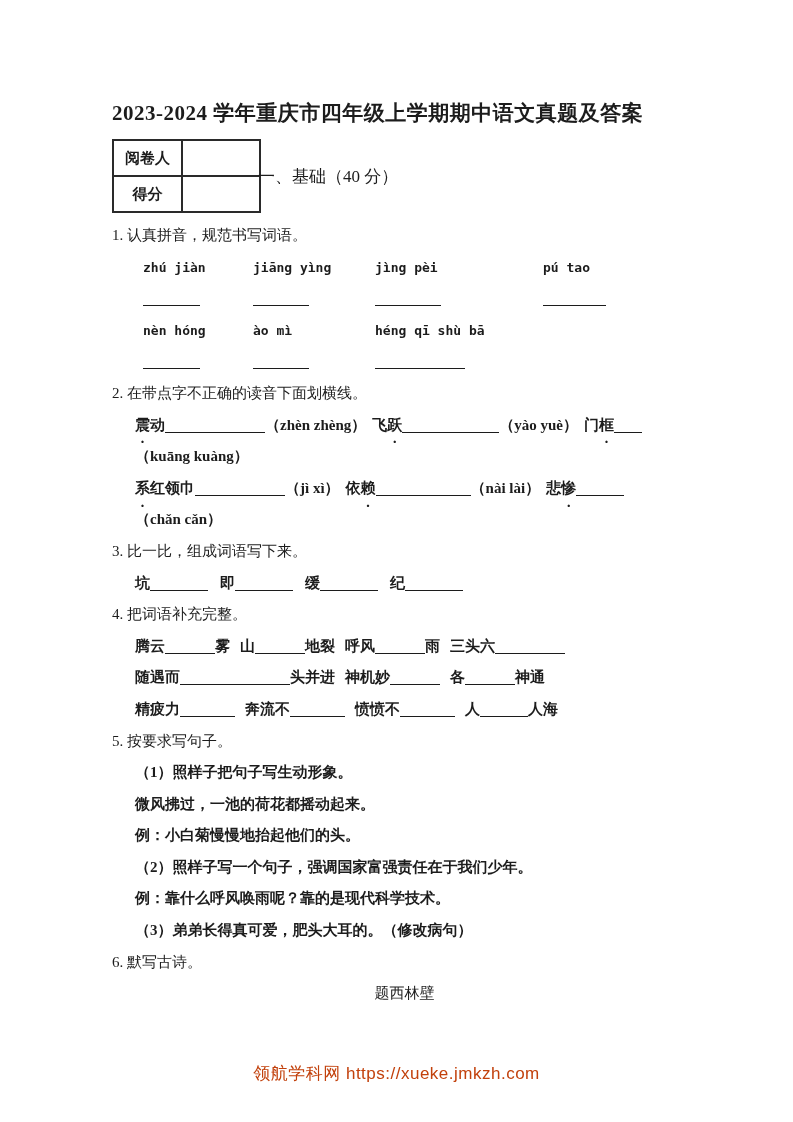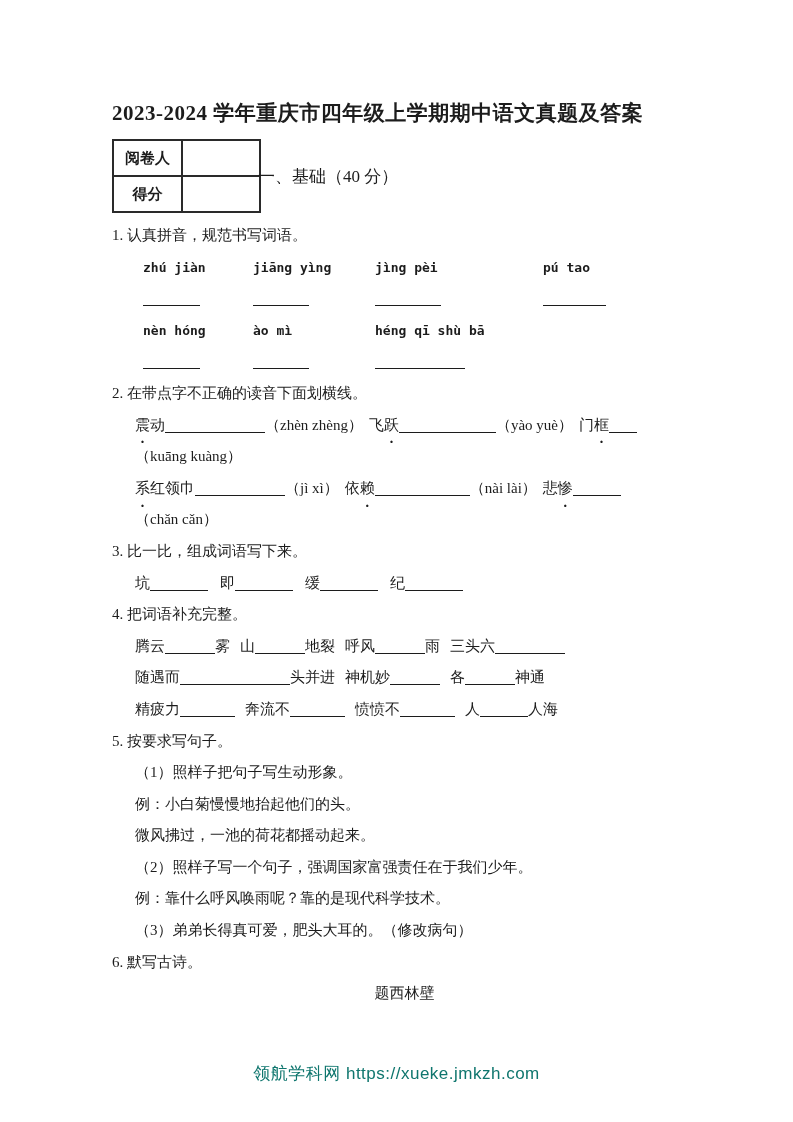--- a/index.html
+++ b/index.html
@@ -14,41 +14,41 @@
     font-size:21px; font-weight:bold; text-align:left;
     line-height:30px; height:30px; white-space:nowrap; letter-spacing:0.5px;
   }
   .hdr { display:flex; align-items:center; height:72px; margin-top:12px; margin-bottom:8px; }
   .score-table { border-collapse:collapse; }
   .score-table td { border:2px solid #2a2a2a; }
   .score-table .lbl { width:69px; height:36px; text-align:center; font-size:15px; font-weight:600; }
   .score-table .val { width:78px; height:36px; }
   .sec-heading { font-weight:normal; font-size:17px; margin-left:-3px; white-space:nowrap; }
   .line { font-size:15px; line-height:31.6px; height:31.6px; white-space:nowrap; }
-  .ind  { padding-left:23px; }
+  .ind  { padding-left:23px;font-weight:bold; }
   .ind2 { padding-left:31px;font-weight:bold; }
   .blank {
     display:inline-block; border-bottom:1.5px solid #1c1c1c;
     height:14px; vertical-align:-3px;
   }
   .pinyin { font-family:"DejaVu Sans Mono","Liberation Mono",monospace; font-size:13px; }
   .pcol { display:inline-block; }
   .dotc { position:relative; display:inline-block; }
   .dotc::after {
     content:"\00B7"; position:absolute; left:50%; bottom:-0.62em;
     transform:translateX(-50%); font-size:15px; font-weight:bold; line-height:1; color:#1c1c1c;
   }
   .gap6 { margin-left:6px; }
   .grp { margin-right:10px; }
   .q3cell { display:inline-block; margin-right:12px; }
   .center { text-align:center; }
   .watermark {
     position:absolute; left:0; right:0; top:1062px; text-align:center;
     font-family:"Liberation Sans","DejaVu Sans",sans-serif;
-    font-size:17px; color:#0f766e; letter-spacing:0.5px;
+    font-size:17px; color:#c2410c; letter-spacing:0.5px;
   }
 </style>
 </head>
 <body>
 
 <div>
   <div class="content">
 
     <div class="title">2023-2024 学年重庆市四年级上学期期中语文真题及答案</div>
 
@@ -103,22 +103,22 @@
     </div>
     <div class="line ind">
       <span class="grp"><span>随遇而</span><span class="blank" style="width:110px"></span><span>头并进</span></span><span class="grp"><span>神机妙</span><span class="blank" style="width:50px"></span><span></span></span><span class="grp"><span>各</span><span class="blank" style="width:50px"></span><span>神通</span></span>
     </div>
     <div class="line ind">
       <span class="grp"><span>精疲力</span><span class="blank" style="width:55px"></span><span></span></span><span class="grp"><span>奔流不</span><span class="blank" style="width:55px"></span><span></span></span><span class="grp"><span>愤愤不</span><span class="blank" style="width:55px"></span><span></span></span><span class="grp"><span>人</span><span class="blank" style="width:48px"></span><span>人海</span></span>
     </div>
 
     <div class="line">5. 按要求写句子。</div>
     <div class="line ind">（1）照样子把句子写生动形象。</div>
+    <div class="line ind">微风拂过，一池的荷花都摇动起来。</div>
     <div class="line ind">例：小白菊慢慢地抬起他们的头。</div>
-    <div class="line ind">微风拂过，一池的荷花都摇动起来。</div>
     <div class="line ind">（2）照样子写一个句子，强调国家富强责任在于我们少年。</div>
     <div class="line ind">例：靠什么呼风唤雨呢？靠的是现代科学技术。</div>
     <div class="line ind">（3）弟弟长得真可爱，肥头大耳的。（修改病句）</div>
 
     <div class="line">6. 默写古诗。</div>
     <div class="line center">题西林壁</div>
 
   </div>
 
   <div class="watermark">领航学科网 https://xueke.jmkzh.com</div>

